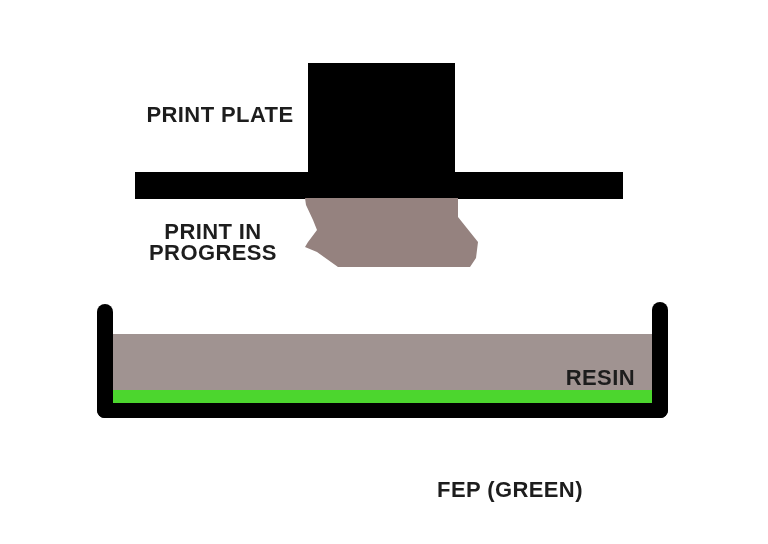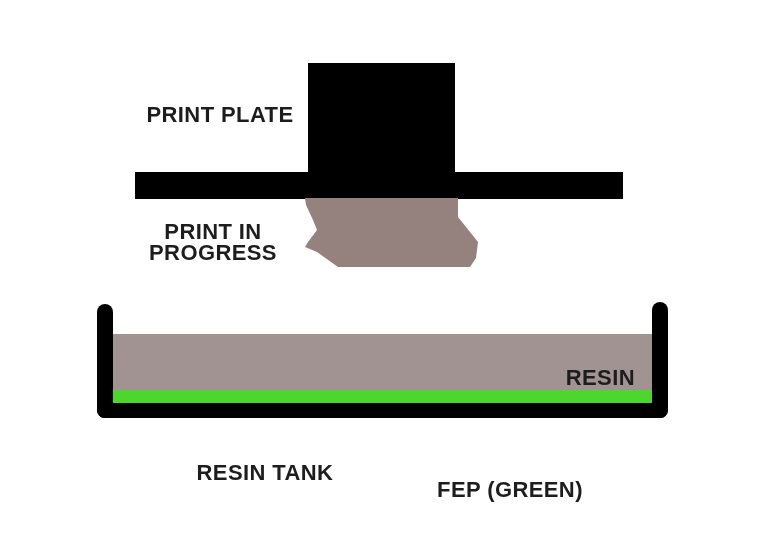--- a/index.html
+++ b/index.html
@@ -121,17 +121,16 @@
 
   <div class="label lbl-print-plate">PRINT PLATE</div>
 
   <div class="label lbl-print-progress">
     <div>PRINT IN</div>
     <div>PROGRESS</div>
   </div>
 
   <div class="label lbl-resin">RESIN</div>
 
-  <div class="label lbl-resin-tank">RESIN TANK</div>
 
   <div class="label lbl-fep">FEP (GREEN)</div>
 
 </div>
 
 </body></html>

